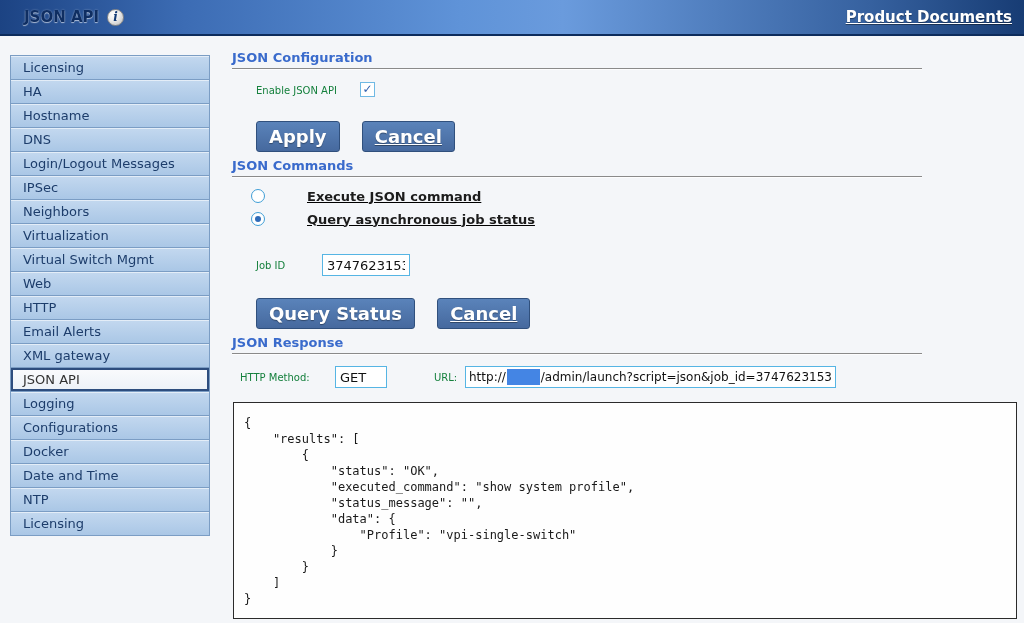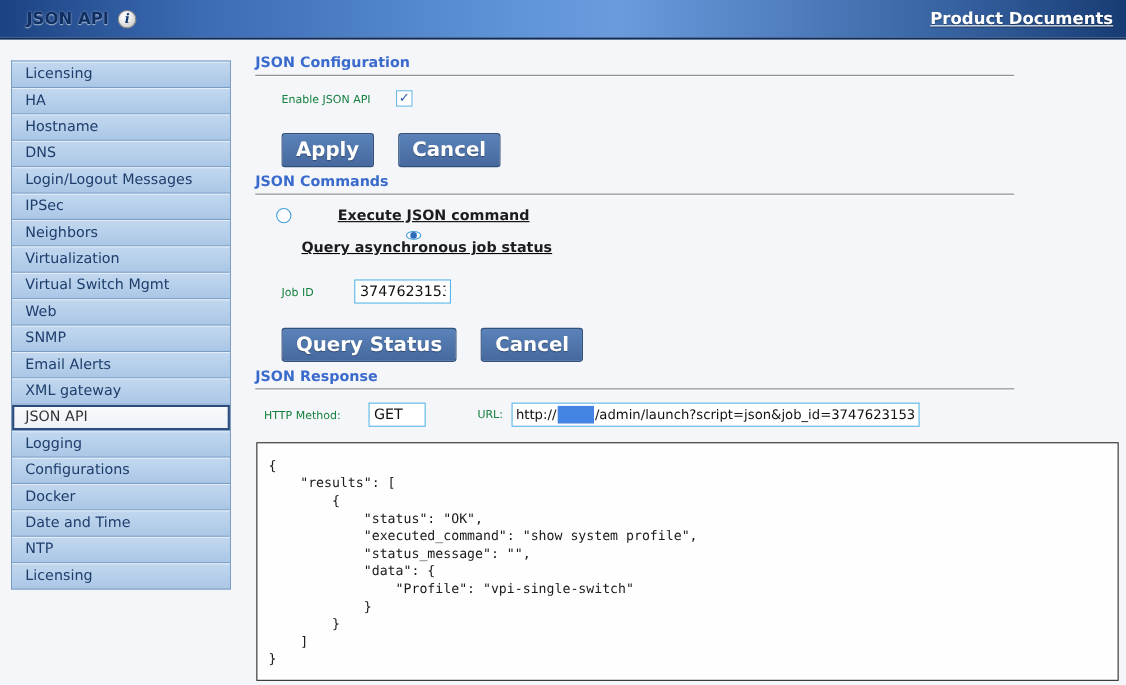--- a/index.html
+++ b/index.html
@@ -56,21 +56,21 @@
   .sec-rule { width:690px; border-top:1px solid #8a8a8a; box-shadow:0 1px 0 rgba(255,255,255,.8); }
   .label { font-size:10px; color:#15803d; }
   .bold-label { font-size:13px; font-weight:bold; color:#1c1c1c; }
 
   .btn {
     display:inline-block; background:linear-gradient(#5a83ba,#46699e);
     border:1px solid #30507d; border-radius:3px; color:#ffffff;
     font-size:18px; font-weight:bold; padding:4px 12px; cursor:pointer;
     text-shadow:0 1px 1px rgba(0,0,0,.35);
   }
-  .btn + .btn { margin-left:17px; }
+  .btn + .btn { margin-left:17px;text-decoration:underline; }
 
   .checkbox {
     display:inline-block; width:15px; height:15px; background:#ffffff;
     border:1px solid #6fb9e4; vertical-align:middle; margin-left:18px;
     text-align:center; line-height:13px; font-size:12px; font-weight:bold; color:#2f5fae;
     cursor:pointer;
   }
 
   .radio-row { display:flex; align-items:center; height:18px;text-decoration:underline; }
   .radio {
@@ -118,21 +118,21 @@
     <div class="side-item">Licensing</div>
     <div class="side-item">HA</div>
     <div class="side-item">Hostname</div>
     <div class="side-item">DNS</div>
     <div class="side-item">Login/Logout Messages</div>
     <div class="side-item">IPSec</div>
     <div class="side-item">Neighbors</div>
     <div class="side-item">Virtualization</div>
     <div class="side-item">Virtual Switch Mgmt</div>
     <div class="side-item">Web</div>
-    <div class="side-item">SNMP</div>
+    <div class="side-item">HTTP</div>
     <div class="side-item">Email Alerts</div>
     <div class="side-item">XML gateway</div>
     <div class="side-item selected">JSON API</div>
     <div class="side-item">Logging</div>
     <div class="side-item">Configurations</div>
     <div class="side-item">Docker</div>
     <div class="side-item">Date and Time</div>
     <div class="side-item">NTP</div>
     <div class="side-item">Licensing</div>
   </div>
@@ -152,21 +152,21 @@
     <span class="btn">Cancel</span>
   </div>
 
   <div class="row sec-title" style="top:122px;">JSON Commands</div>
   <div class="row sec-rule" style="top:140px;"></div>
 
   <div class="row radio-row" style="top:151px;">
     <span class="radio" id="radio-execute"></span>
     <span class="radio-label bold-label">Execute JSON command</span>
   </div>
-  <div class="row radio-row" style="top:174px;flex-direction:column;">
+  <div class="row radio-row" style="top:174px;">
     <span class="radio checked" id="radio-query">
         <span class="dot"></span>
       </span>
     <span class="radio-label bold-label">Query asynchronous job status</span>
   </div>
 
   <div class="row" style="top:218px; left:24px; width:400px; height:24px;">
     <span class="label" style="line-height:24px;">Job ID</span>
     <input class="text-input" style="position: absolute; left: 66px; top: 0px; width: 88px;" value="3747623153">
   </div>

